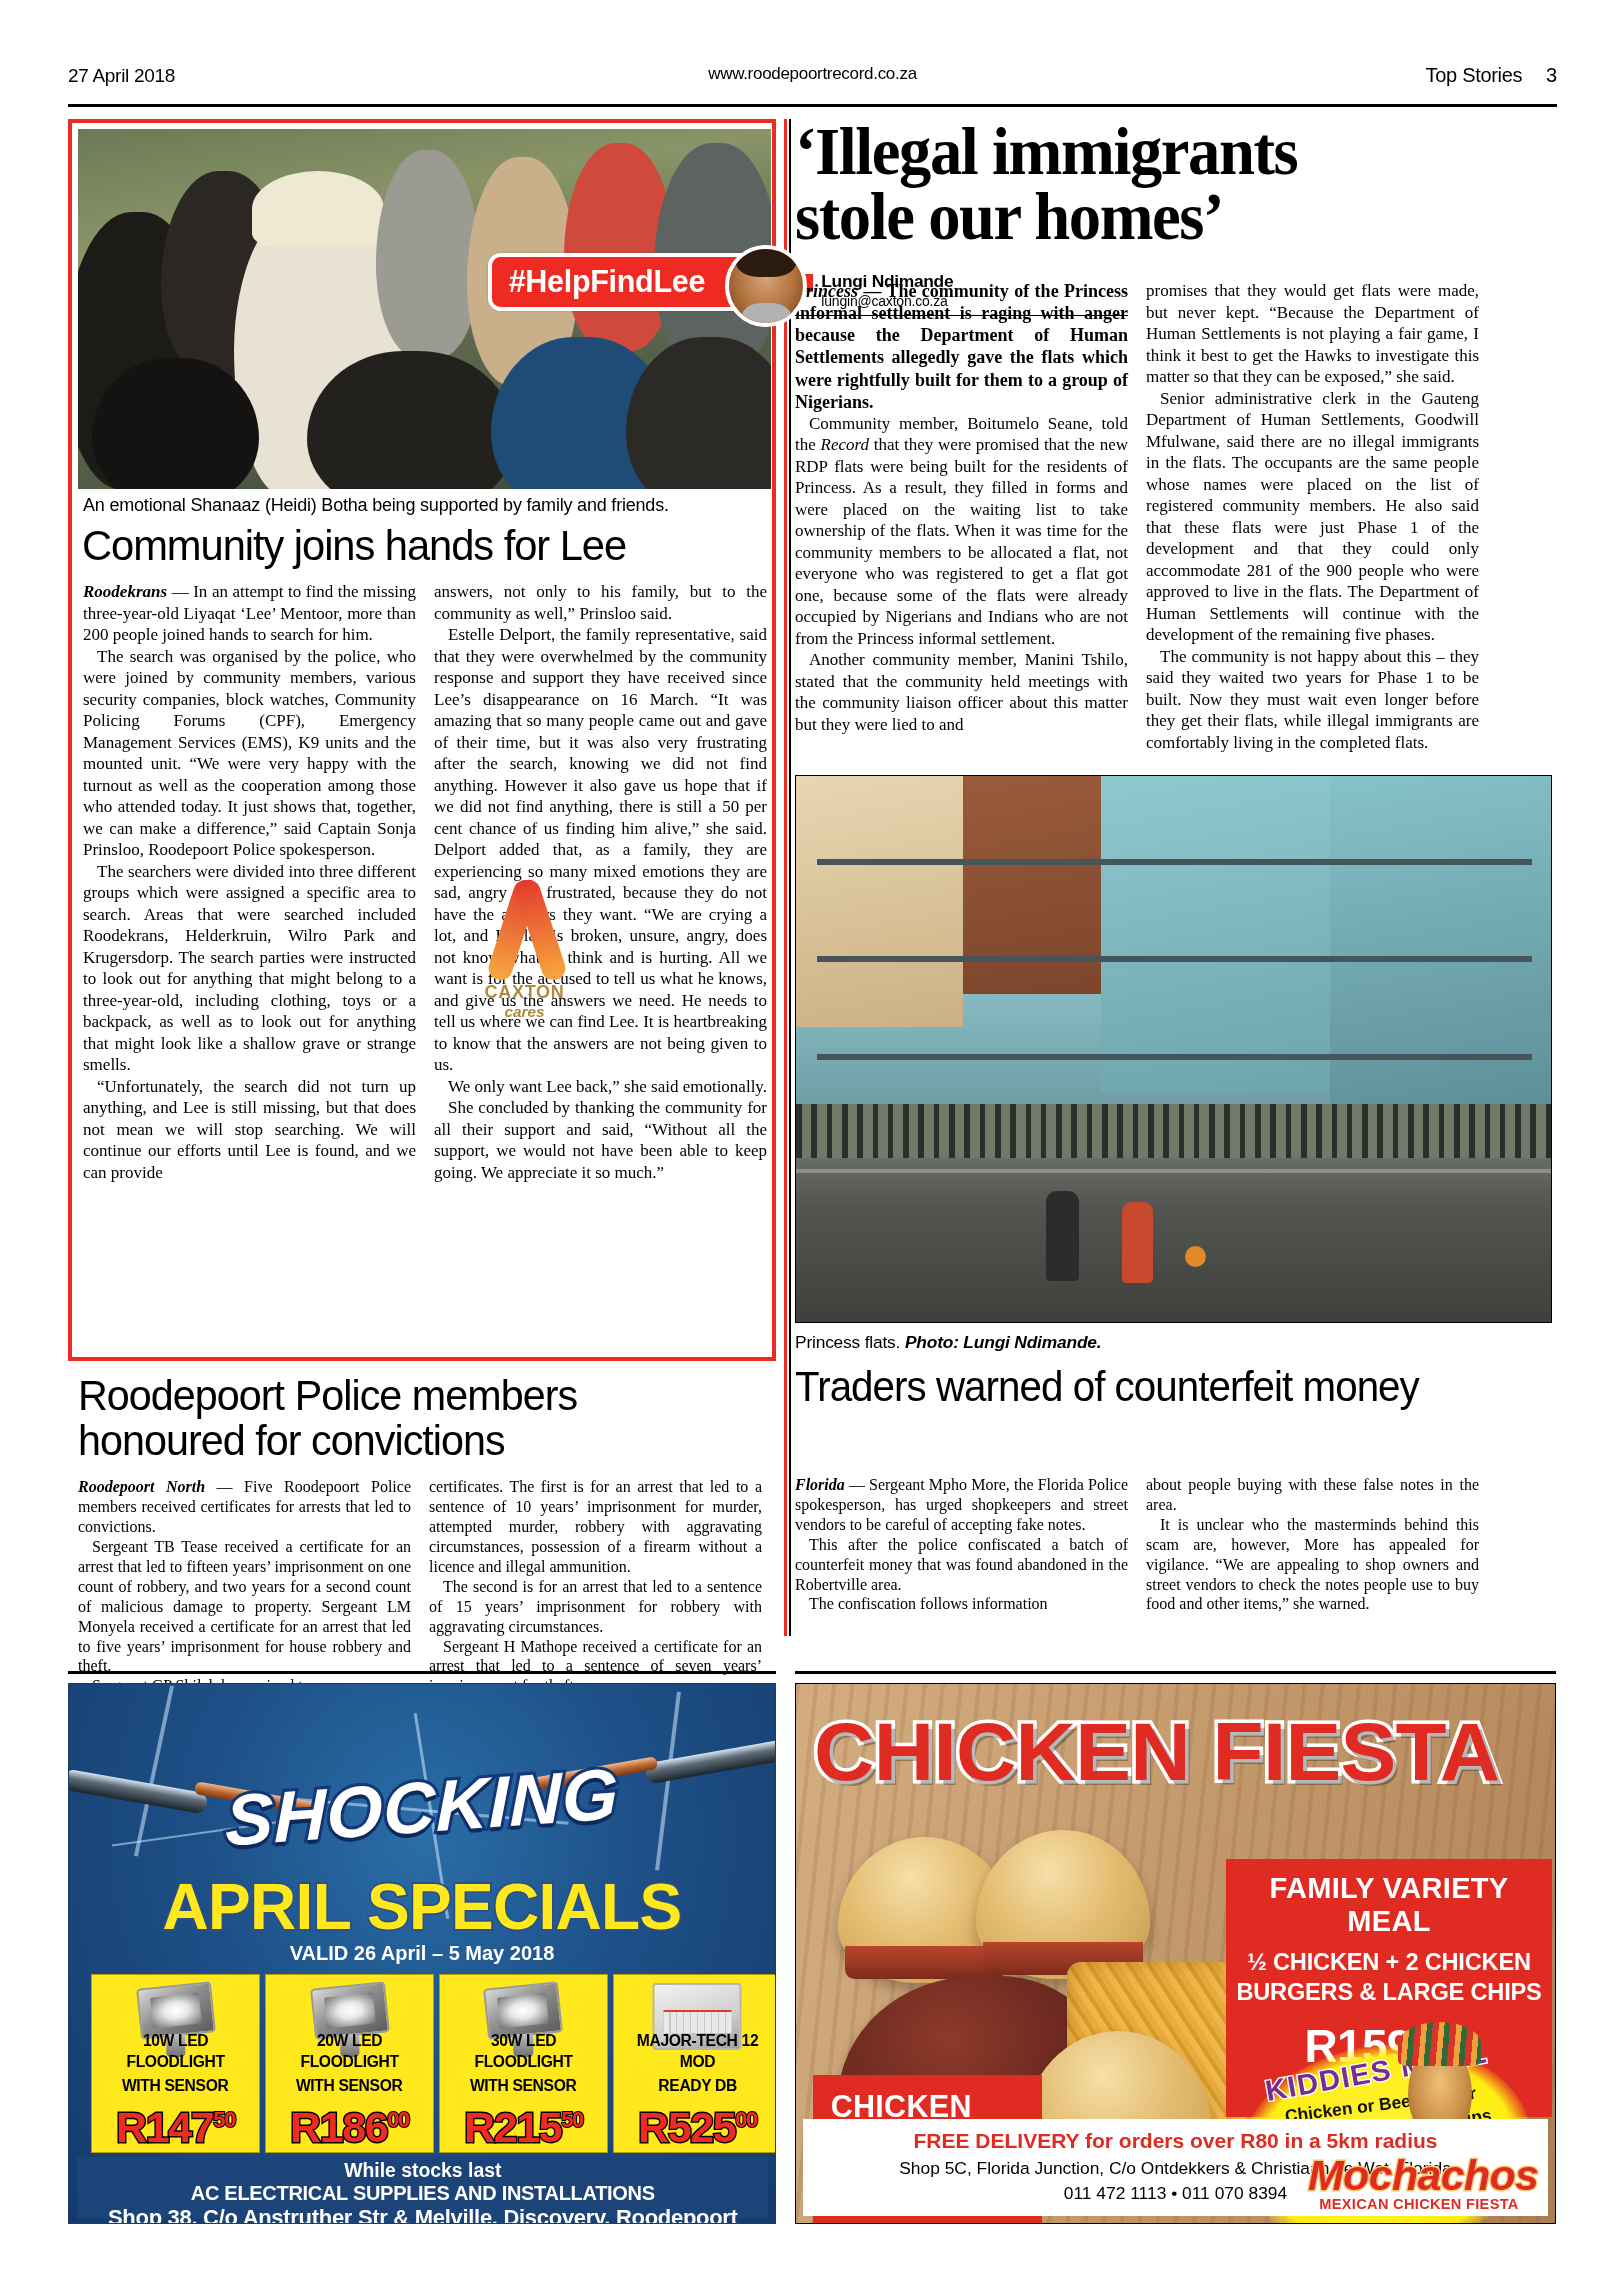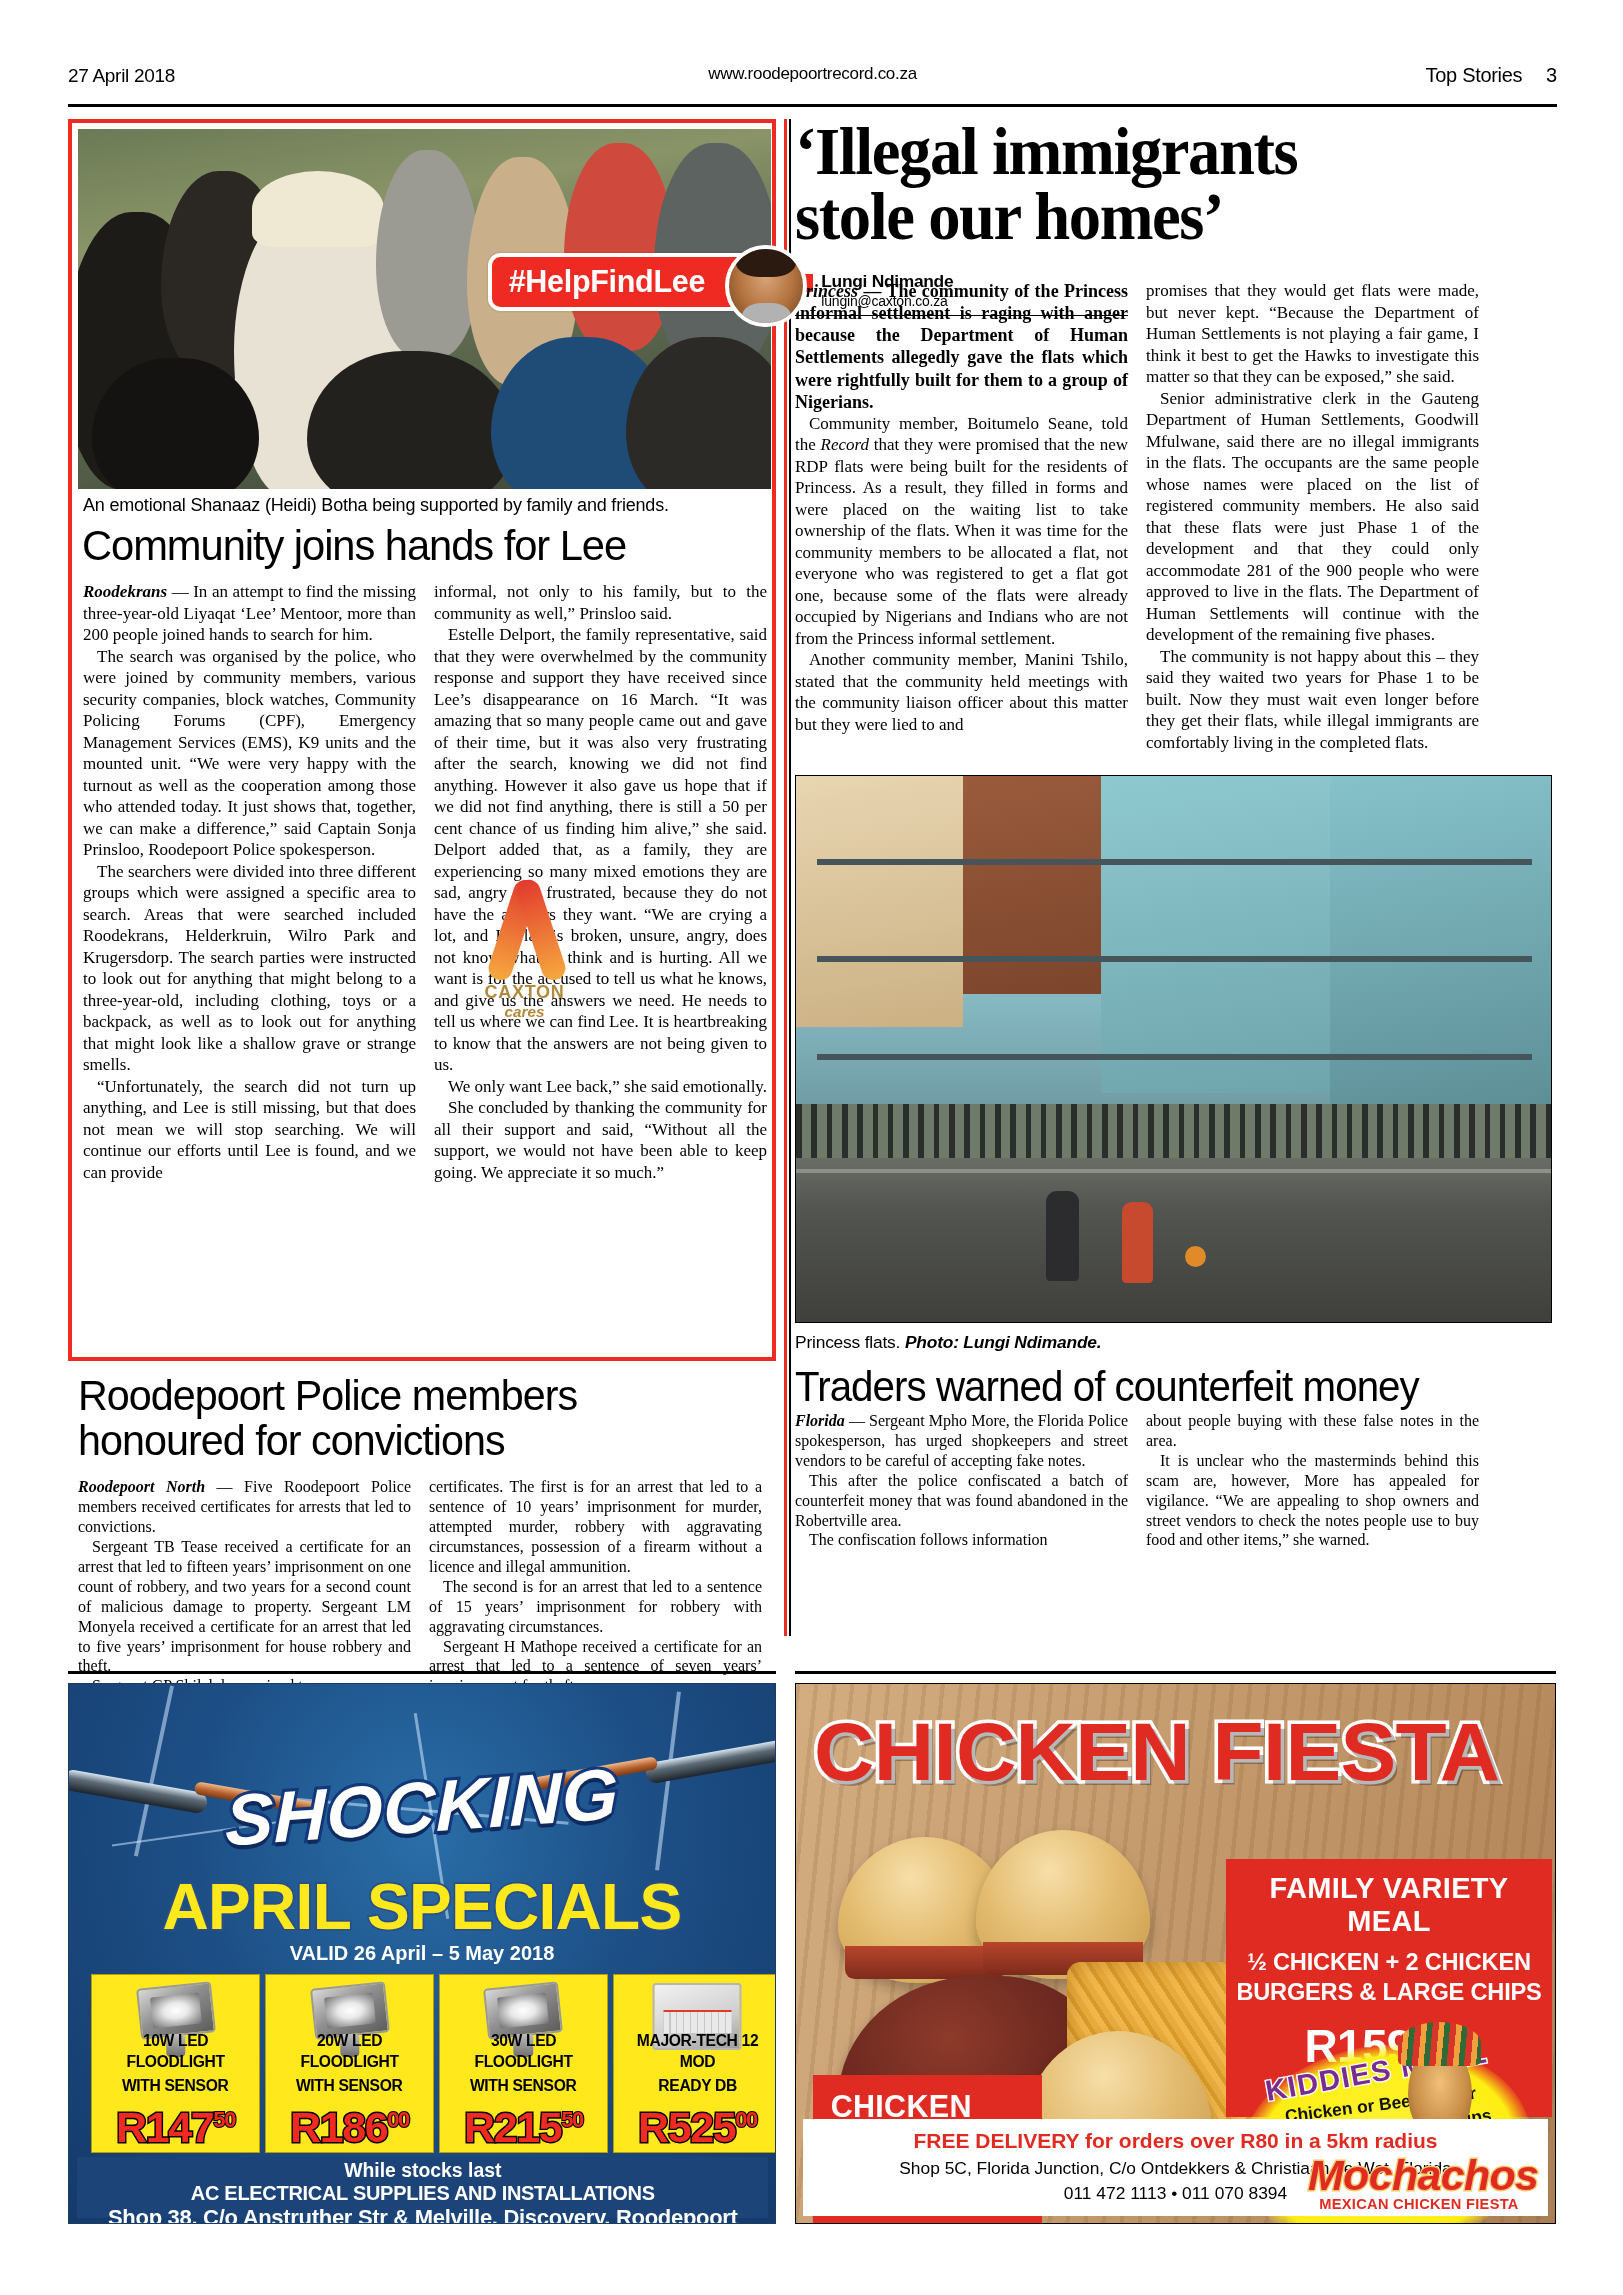--- a/index.html
+++ b/index.html
@@ -123,21 +123,21 @@
     position:absolute; left:0; top: 1213px; width: 757px;
     font-family:"Liberation Sans", sans-serif; font-size: 17.4px; letter-spacing:-0.2px;
   }
   .flats-caption i { font-style: italic; font-weight: bold; }
 
   .traders-head {
     position:absolute; left:0; top: 1244px; width: 757px;
     font-family:"Liberation Sans", sans-serif; font-size: 42px; letter-spacing:-1px;
     transform: scaleX(0.96); transform-origin:left top;
   }
-  .traders-cols { position:absolute; left:0; top: 1292px; width: 757px; display:flex; gap: 18px; }
+  .traders-cols { position:absolute; left:0; top: 1356px; width: 757px; display:flex; gap: 18px; }
   .traders-col { width: 333px; font-size: 16px; line-height: 1.245; text-align: justify; }
   .traders-col p { text-indent: 14px; }
   .traders-col p.first { text-indent: 0; }
   .traders-col .lead-place { font-style: italic; font-weight: bold; }
 
   
   .div-left  { position:absolute; left:68px;  top:1671px; width:708px; height:2.8px; background:#000; }
   .div-right { position:absolute; left:795px;top:1671px; width:761px; height:2.8px; background:#000; }
 
   
@@ -397,21 +397,21 @@
     <div class="lee-cols">
       <div class="lee-col">
         <p class="first">
           <span class="lead-place">Roodekrans</span><span> — In an attempt to find the missing three-year-old Liyaqat ‘Lee’ Mentoor, more than 200 people joined hands to search for him.</span>
         </p>
         <p>The search was organised by the police, who were joined by community members, various security companies, block watches, Community Policing Forums (CPF), Emergency Management Services (EMS), K9 units and the mounted unit. “We were very happy with the turnout as well as the cooperation among those who attended today. It just shows that, together, we can make a difference,” said Captain Sonja Prinsloo, Roodepoort Police spokesperson.</p>
         <p>The searchers were divided into three different groups which were assigned a specific area to search. Areas that were searched included Roodekrans, Helderkruin, Wilro Park and Krugersdorp. The search parties were instructed to look out for anything that might belong to a three-year-old, including clothing, toys or a backpack, as well as to look out for anything that might look like a shallow grave or strange smells.</p>
         <p>“Unfortunately, the search did not turn up anything, and Lee is still missing, but that does not mean we will stop searching. We will continue our efforts until Lee is found, and we can provide</p>
       </div>
       <div class="lee-col">
-        <p class="first">informal, not only to his family, but to the community as well,” Prinsloo said.</p>
+        <p class="first">answers, not only to his family, but to the community as well,” Prinsloo said.</p>
         <p>Estelle Delport, the family representative, said that they were overwhelmed by the community response and support they have received since Lee’s disappearance on 16 March. “It was amazing that so many people came out and gave of their time, but it was also very frustrating after the search, knowing we did not find anything. However it also gave us hope that if we did not find anything, there is still a 50 per cent chance of us finding him alive,” she said. Delport added that, as a family, they are experiencing so many mixed emotions they are sad, angry and frustrated, because they do not have the answers they want. “We are crying a lot, and Kaylah is broken, unsure, angry, does not know what to think and is hurting. All we want is for the accused to tell us what he knows, and give us the answers we need. He needs to tell us where we can find Lee. It is heartbreaking to know that the answers are not being given to us.</p>
         <p>We only want Lee back,” she said emotionally.</p>
         <p>She concluded by thanking the community for all their support and said, “Without all the support, we would not have been able to keep going. We appreciate it so much.”</p>
       </div>
     </div>
   </div>
 
   <div class="police">
     <div class="police-head">
       <div>Roodepoort Police members</div>

